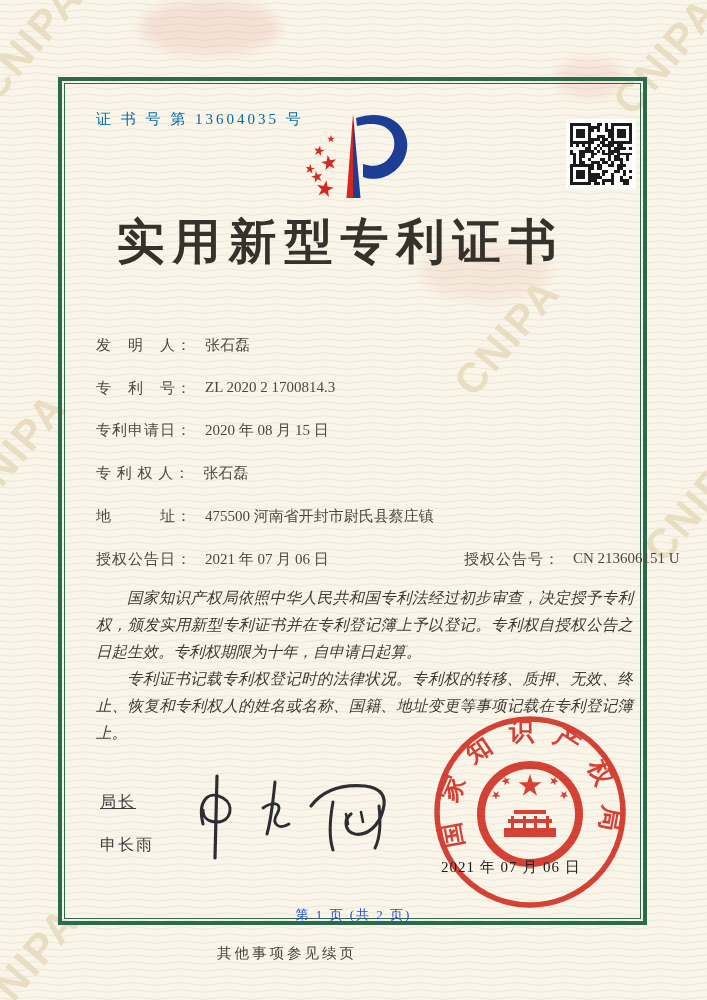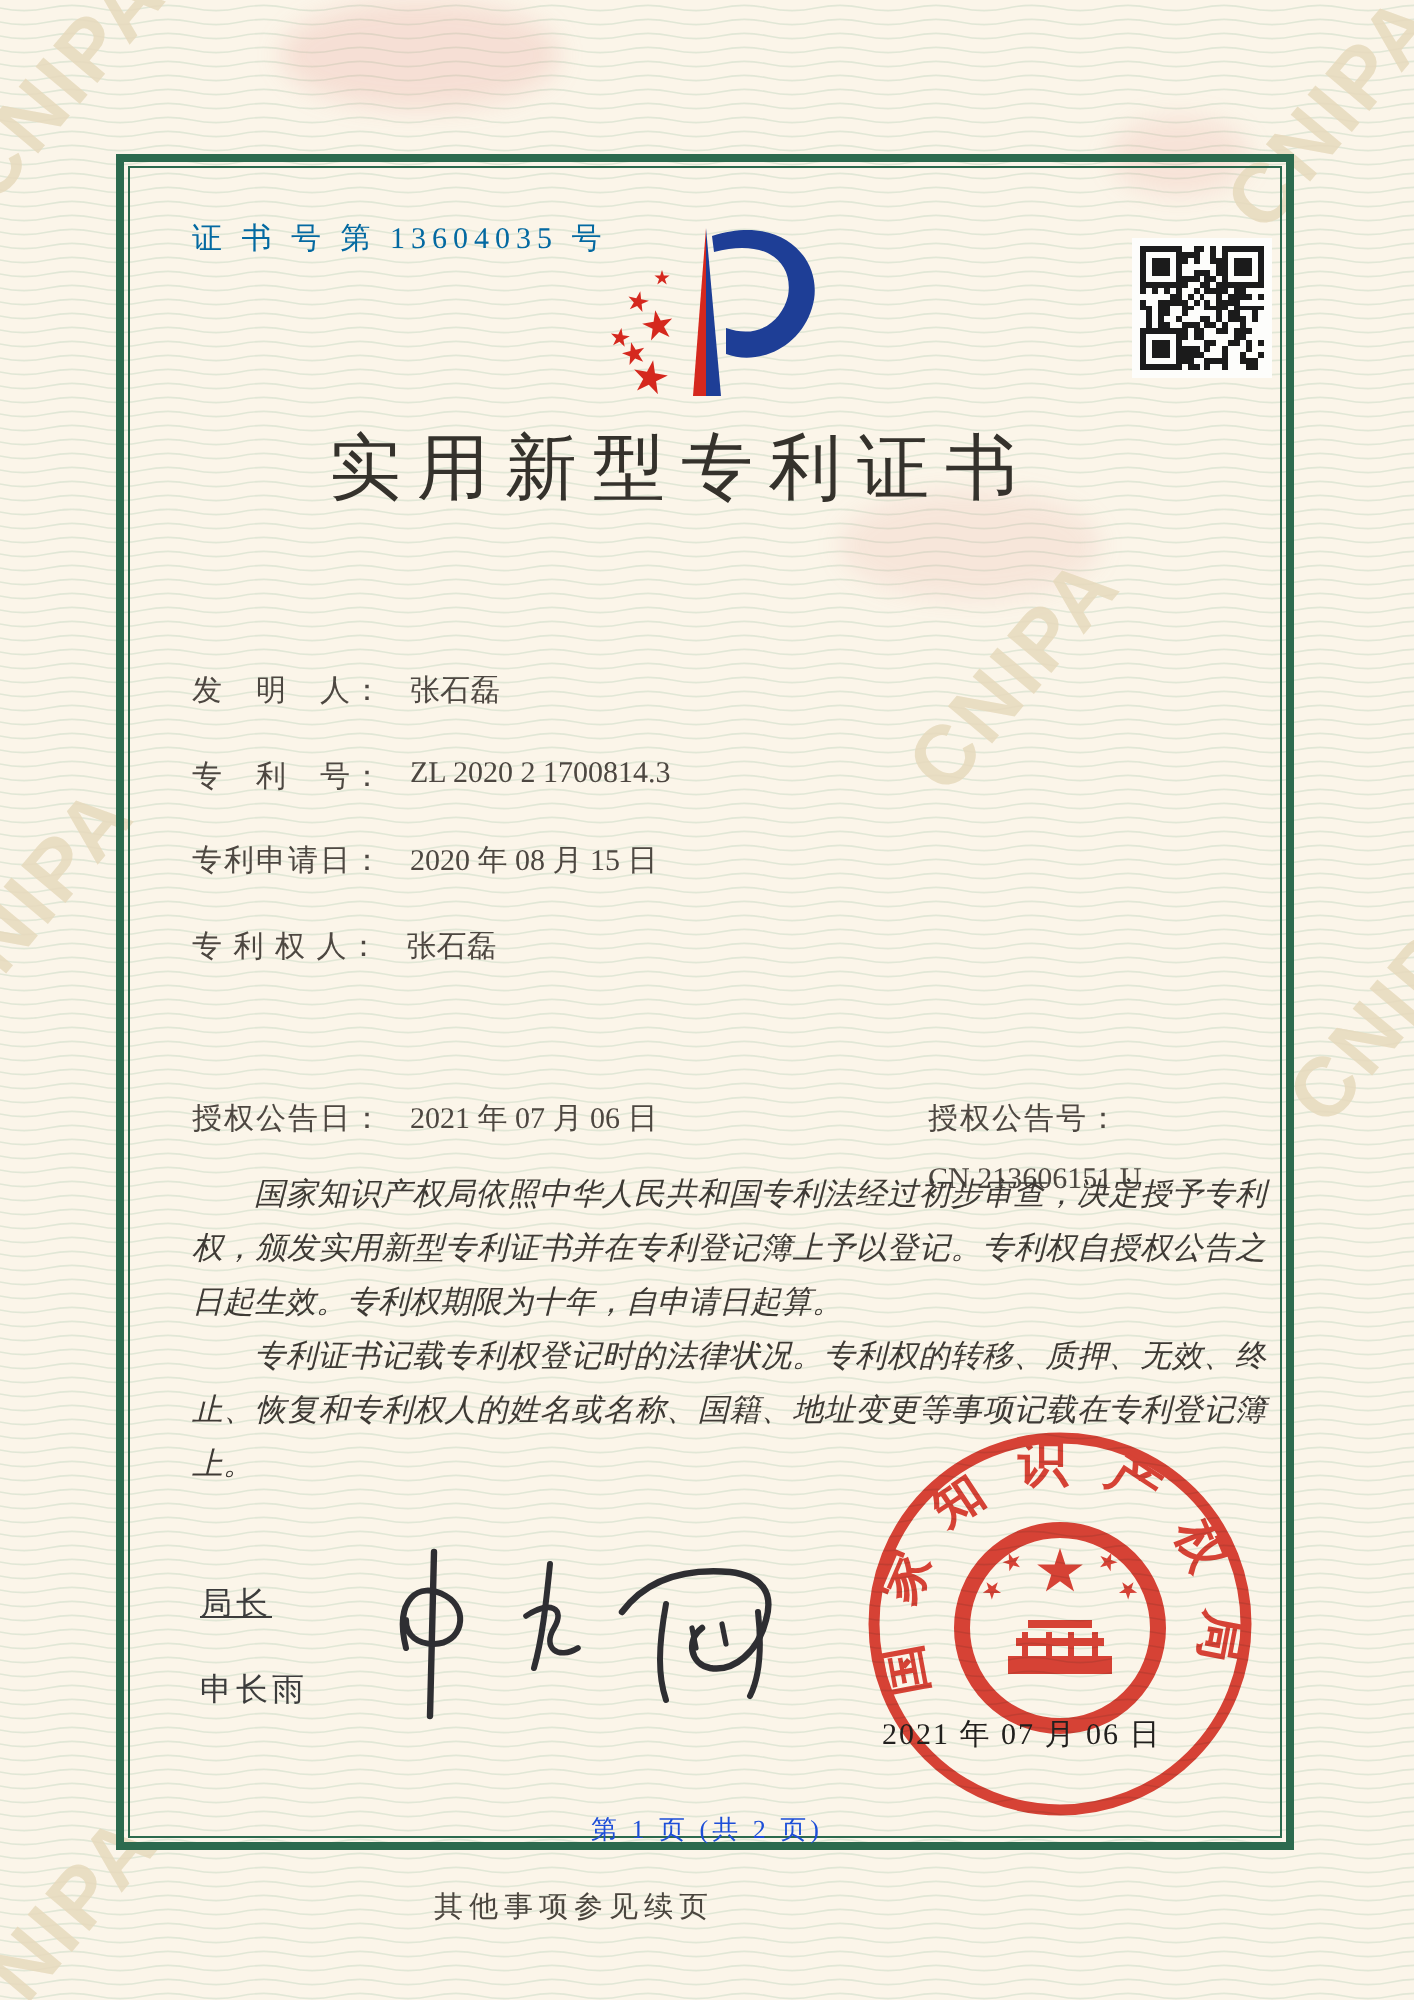--- a/index.html
+++ b/index.html
@@ -25,25 +25,25 @@
   
   .cert-no{position:absolute;left:96px;top:110px;z-index:3;font-size:15px;
     letter-spacing:3px;color:#0369a1;}
   .logo{position:absolute;left:283px;top:106px;z-index:3;}
   .qr{position:absolute;left:566px;top:119px;width:70px;height:70px;z-index:3;
     background:#fdfdfb;display:grid;grid-template-columns:repeat(21,1fr);
     grid-template-rows:repeat(21,1fr);padding:4px;box-sizing:border-box;}
   .qr div{width:100%;height:100%;}
   .qr .b{background:#1b1b1b;}
   .title{position:absolute;left:0;width:681px;top:210px;z-index:3;text-align:center;
-    font-size:36px;font-weight:normal;letter-spacing:8px;color:#35322c;}
+    font-size:48px;font-weight:bold;letter-spacing:8px;color:#35322c;}
   .field-row{position:absolute;left:96px;z-index:3;font-size:15px;color:#4d4741;
     display:flex;gap:13px;white-space:nowrap;}
   .field-label{letter-spacing:1px;}
-  .grant-pair2{position:absolute;left:368px;top:0;display:flex;gap:13px;flex-direction:column;}
+  .grant-pair2{position:absolute;left:368px;top:0;display:flex;gap:13px;}
   .body-text{position:absolute;left:96px;width:537px;top:584px;z-index:3;
     font-size:15.5px;line-height:27px;color:#3e3a35;text-align:justify;font-style:italic;}
   .body-text p{margin:0;text-indent:2em;}
   .sig-title{position:absolute;left:100px;top:792px;z-index:3;font-size:16px;color:#3c3c3c;letter-spacing:2px;text-decoration:underline;}
   .sig-name{position:absolute;left:100px;top:835px;z-index:3;font-size:16px;color:#3c3c3c;letter-spacing:2px;}
   .sig-script{position:absolute;left:183px;top:762px;z-index:4;}
   .seal{position:absolute;left:430px;top:712px;z-index:3;mix-blend-mode:multiply;opacity:.93;}
   .seal-date{position:absolute;left:441px;top:858px;z-index:5;font-size:15px;
     color:#22201e;letter-spacing:1px;white-space:nowrap;}
   .page-num{position:absolute;left:0;width:707px;top:906px;z-index:3;text-align:center;
@@ -679,20 +679,24 @@
     <span class="field-value">ZL 2020 2 1700814.3</span>
   </div>
   <div class="field-row" style="top:421px">
     <span class="field-label">专利申请日：</span>
     <span class="field-value">2020 年 08 月 15 日</span>
   </div>
   <div class="field-row" style="top:464px">
     <span class="field-label">专 利 权 人：</span>
     <span class="field-value">张石磊</span>
   </div>
+  <div class="field-row" style="top:507px">
+    <span class="field-label">地　　　址：</span>
+    <span class="field-value">475500 河南省开封市尉氏县蔡庄镇</span>
+  </div>
 
   <div class="field-row" style="top:550px;width:537px">
     <span class="field-label">授权公告日：</span>
     <span class="field-value">2021 年 07 月 06 日</span>
     <span class="grant-pair2">
       <span class="field-label">授权公告号：</span>
       <span class="field-value">CN 213606151 U</span>
     </span>
   </div>
 

